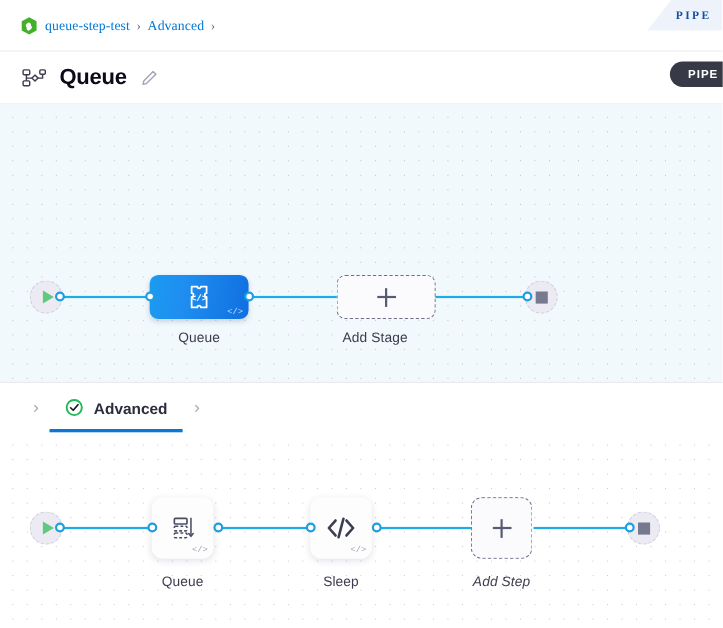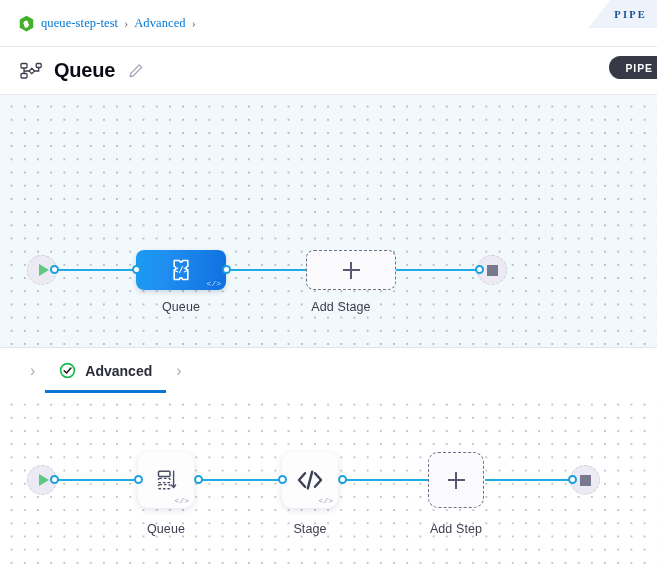--- a/index.html
+++ b/index.html
@@ -400,24 +400,24 @@
   <div class="step-node" style="left:282px; top:59px;">
     <svg width="34" height="30" viewBox="0 0 34 30">
       <path d="M12.0 8.2 L6.0 15 L12.0 21.8" fill="none" stroke="#3c3e55" stroke-width="2.4" stroke-linecap="round" stroke-linejoin="round"></path>
       <path d="M22.0 8.2 L28.0 15 L22.0 21.8" fill="none" stroke="#3c3e55" stroke-width="2.4" stroke-linecap="round" stroke-linejoin="round"></path>
       <path d="M19.2 6.6 L14.8 23.4" fill="none" stroke="#3c3e55" stroke-width="2.4" stroke-linecap="round"></path>
     </svg>
     <span class="tpl-mark">&lt;/&gt;</span>
   </div>
   <div class="port" style="left:278px; top:82px;"></div>
   <div class="port" style="left:338px; top:82px;"></div>
-  <div class="node-label" style="left:282px; top:129px; width:56px;">Stage</div>
+  <div class="node-label" style="left:282px; top:129px; width:56px;">Sleep</div>
 
   <div class="add-node add-step-node" style="left:428px; top:59px;">
     <div class="plus"></div>
   </div>
-  <div class="node-label" style="left:421px; top:129px; width:70px;">Add Step</div>
+  <div class="node-label" style="left:421px; top:129px; width:70px;font-style:italic;">Add Step</div>
 
   <div class="terminal" style="left:570px; top:72px;">
     <div class="stop-sq"></div>
   </div>
   <div class="port" style="left:568px; top:82px;"></div>
 </div>
 
 </body></html>

